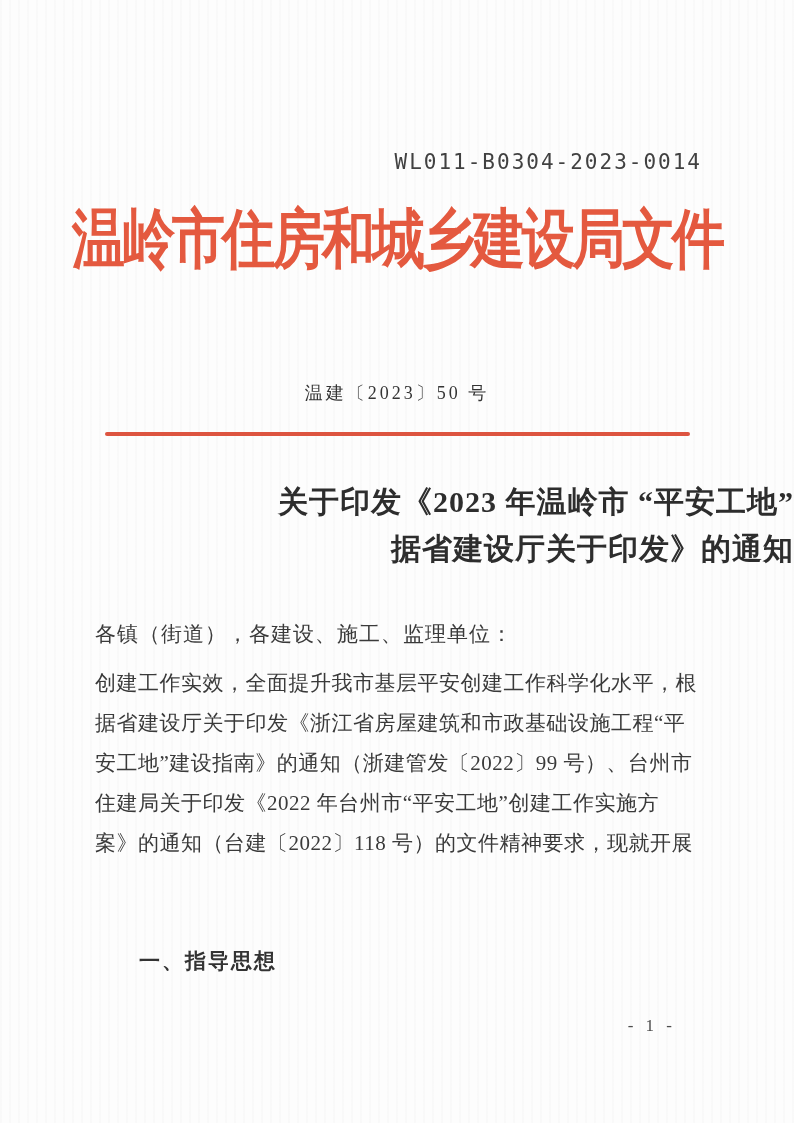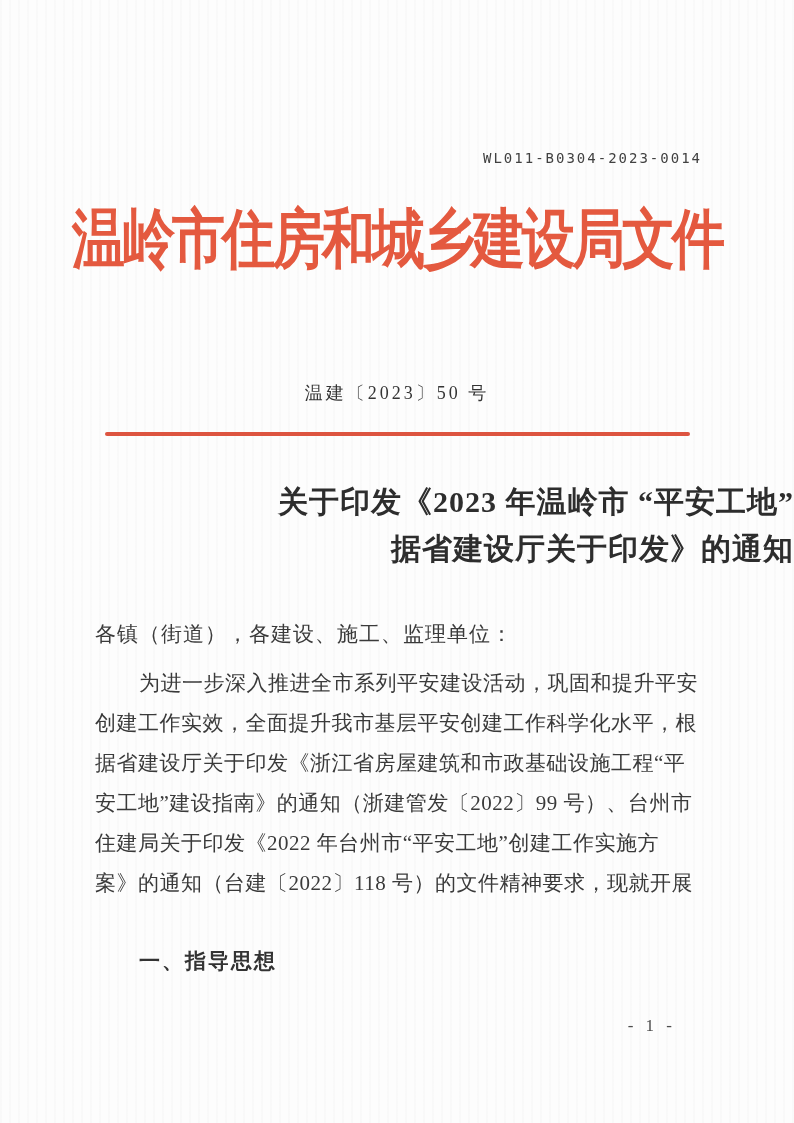--- a/index.html
+++ b/index.html
@@ -19,21 +19,21 @@
         rgba(255,255,255,0) 2px, rgba(255,255,255,0) 9px),
       #fdfdfd;
     overflow: hidden;
     color: #3a3a3a;
   }
   .archive-code {
     position: absolute;
     top: 150px;
     right: 92px;
     font-family: "DejaVu Sans Mono", "Liberation Mono", monospace;
-    font-size: 14px;
+    font-size: 21px;
     letter-spacing: 2px;
     color: #414141;
     white-space: nowrap;
   }
   .agency-title {
     position: absolute;
     top: 196px;
     left: 0;
     width: 100%;
     margin: 0;
@@ -140,21 +140,20 @@
   <hr class="red-rule">
 
   <div class="notice-title">
     <div>关于印发《2023 年温岭市 “平安工地”</div>
     <div>据省建设厅关于印发》的通知</div>
   </div>
 
   <div class="salutation">各镇（街道），各建设、施工、监理单位：</div>
 
   <div class="paragraph">
-    <div class="line indent">为进一步深入推进全市系列平安建设活动，巩固和提升平安</div>
     <div class="line">创建工作实效，全面提升我市基层平安创建工作科学化水平，根</div>
     <div class="line">据省建设厅关于印发《浙江省房屋建筑和市政基础设施工程“平</div>
     <div class="line">安工地”建设指南》的通知（浙建管发〔2022〕99 号）、台州市</div>
     <div class="line">住建局关于印发《2022 年台州市“平安工地”创建工作实施方</div>
     <div class="line">案》的通知（台建〔2022〕118 号）的文件精神要求，现就开展</div>
   </div>
 
   <div class="section-heading">一、指导思想</div>
 
   <div class="page-number">- 1 -</div>

